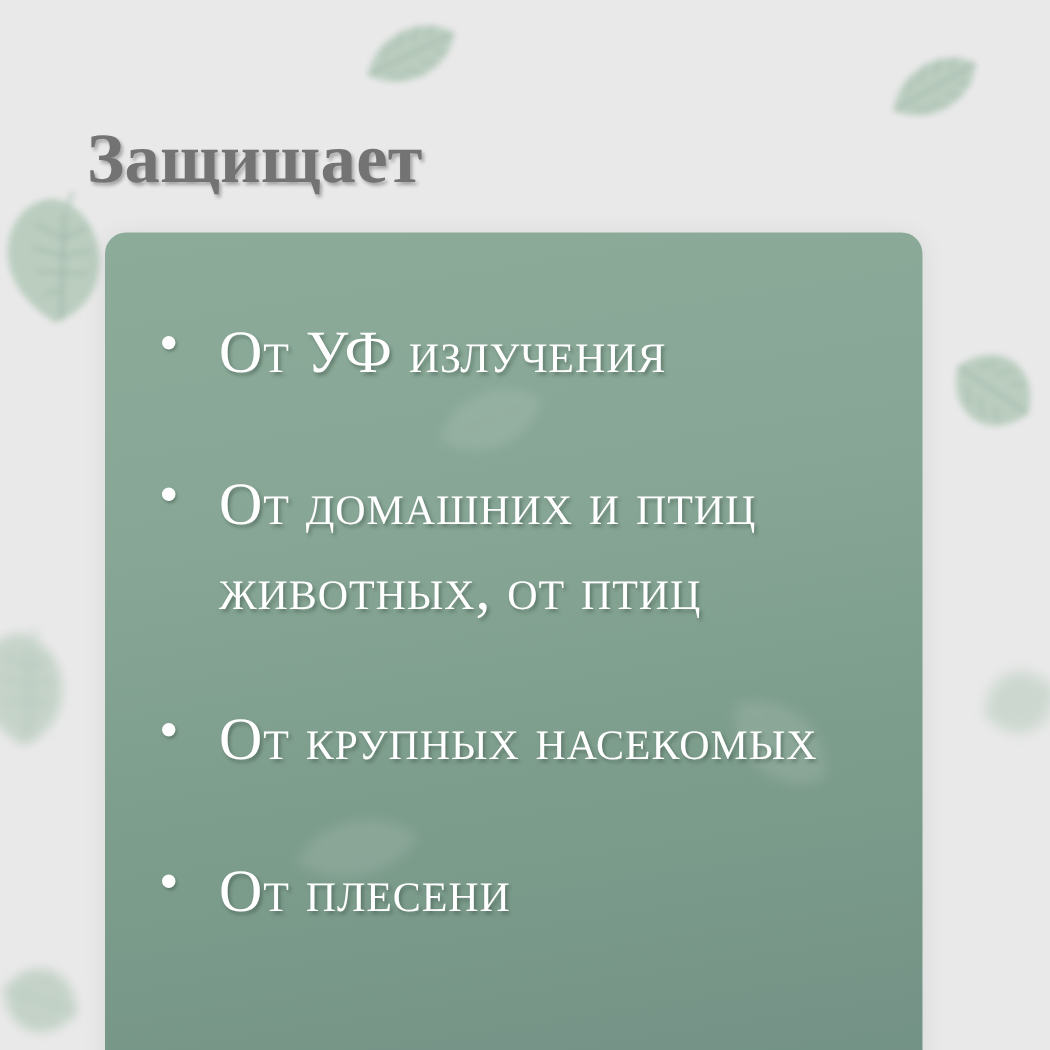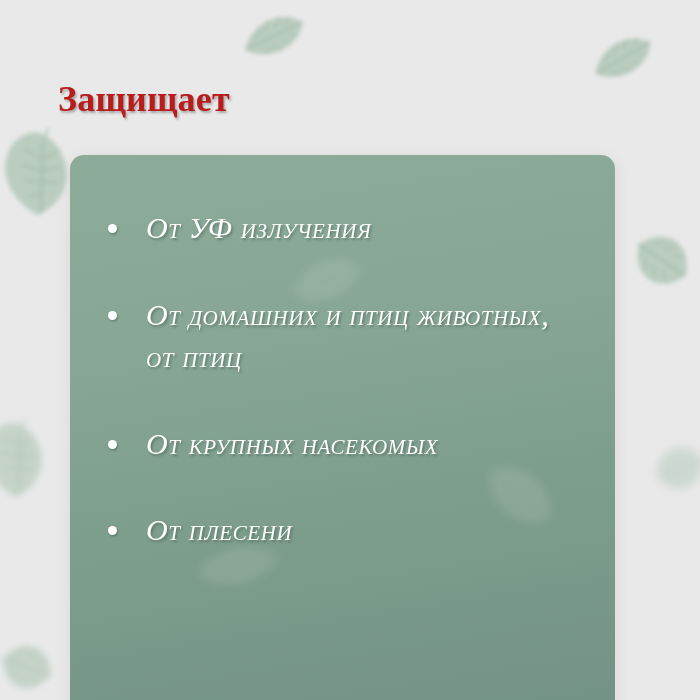--- a/index.html
+++ b/index.html
@@ -49,23 +49,23 @@
     z-index: 3;
     pointer-events: none;
   }
 
   
   #title {
     position: absolute;
     left: 58px;
     top: 55px;
     z-index: 2;
-    font-size: 36px;
+    font-size: 47px;
     line-height: 1.15;
-    color: #b91c1c;
+    color: #737373;
     letter-spacing: 0.2px;
     text-shadow: 1.5px 2px 2.5px rgba(0, 0, 0, 0.30);
     white-space: nowrap;
     margin-top: 24px;
   }
 
   
   #card {
     position: absolute;
     left: 70px;
@@ -85,27 +85,26 @@
     padding: 52px 34px 0 30px;
     position: relative;
     z-index: 4;
   }
 
   .bullet-item {
     position: relative;
     display: block;
     padding-left: 46px;
     margin-bottom: 44px;
-    font-size: 30px;
+    font-size: 40px;
     line-height: 1.42;
     color: #ffffff;
     font-variant: small-caps;
     letter-spacing: 0.6px;
     text-shadow: 1.5px 2px 2.5px rgba(40, 60, 50, 0.40);
-    font-style: italic;
   }
 
   .bullet-item:last-child { margin-bottom: 0; }
 
   .bullet-dot {
     position: absolute;
     left: 8px;
     top: 17px;
     width: 9px;
     height: 9px;

